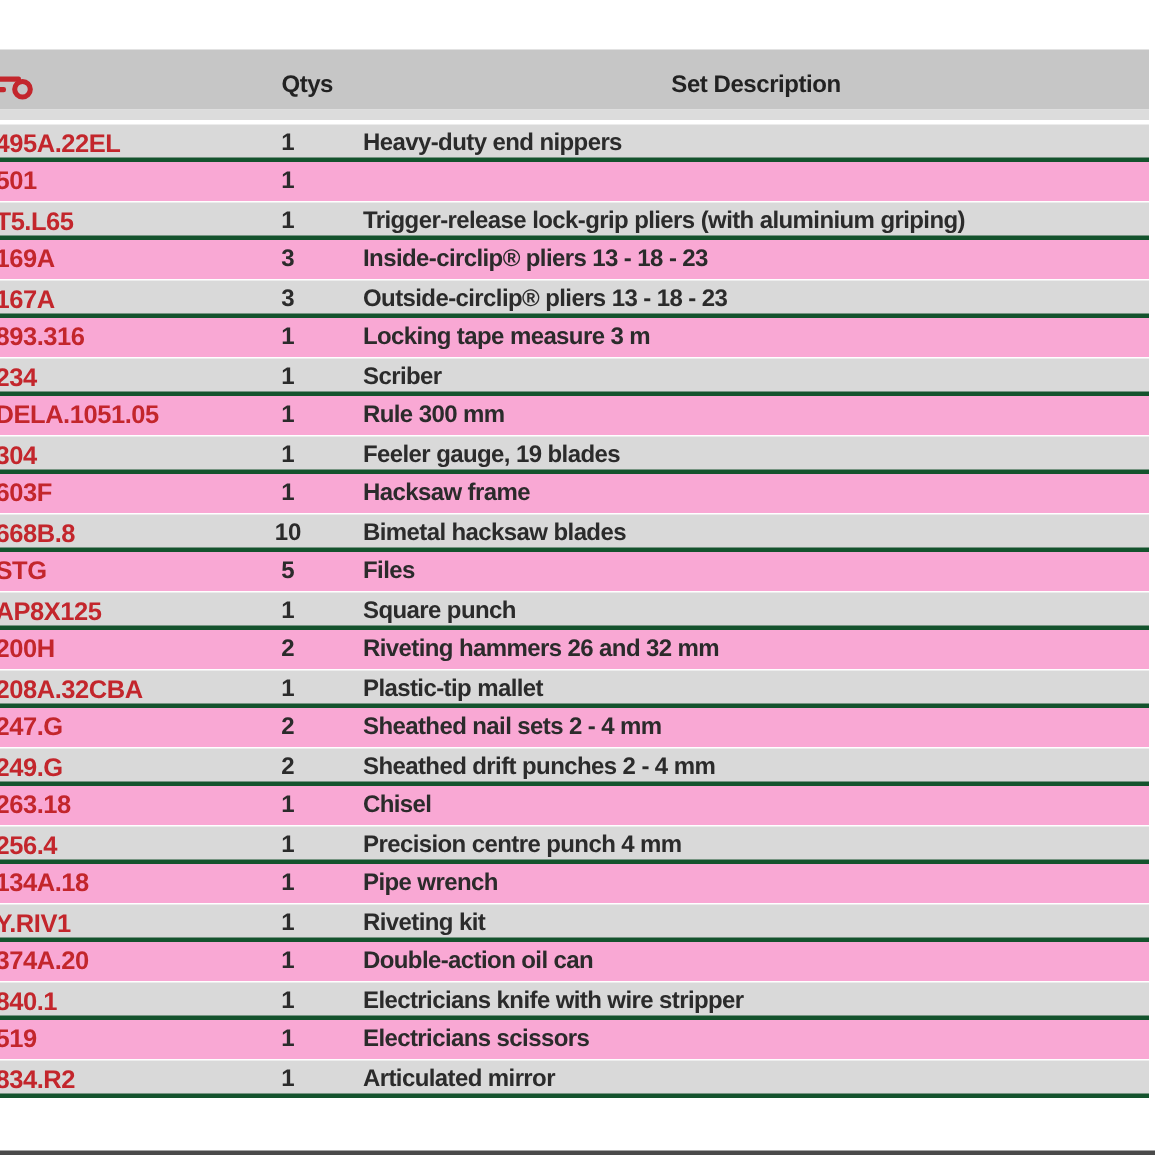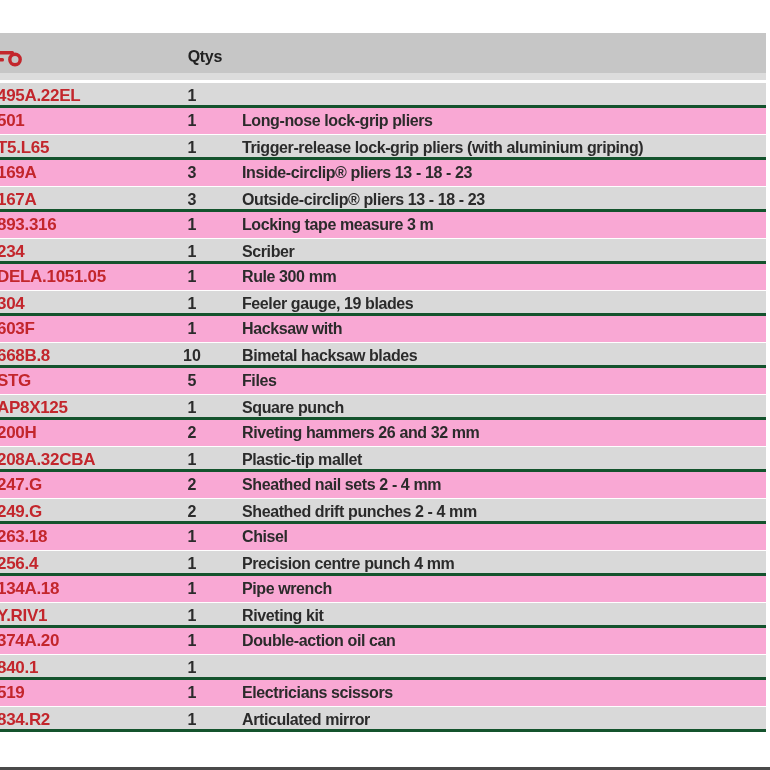--- a/index.html
+++ b/index.html
@@ -65,34 +65,35 @@
 
   <div class="header">
     <span class="logo">
       <svg width="24" height="22" viewBox="0 0 24 22">
         <rect x="-8" y="2" width="22" height="3.5" rx="1.5" fill="#c3262c"></rect>
         <rect x="-8" y="9" width="12" height="3.5" rx="1.5" fill="#c3262c"></rect>
         <circle cx="15" cy="10.5" r="5.2" fill="none" stroke="#c3262c" stroke-width="3.4"></circle>
       </svg>
     </span>
     <div class="h-label h-qty">Qtys</div>
+    <div class="h-label h-desc">Set Description</div>
   </div>
 
   <div class="header-strip"></div>
 
   <div id="rows">
   <div class="row alt">
     <span class="code">495A.22EL</span>
     <span class="qty">1</span>
+    <span class="desc">Heavy-duty end nippers</span>
   </div>
 
   <div class="row">
     <span class="code">501</span>
     <span class="qty">1</span>
-    <span class="desc">Long-nose lock-grip pliers</span>
   </div>
 
   <div class="row alt">
     <span class="code">T5.L65</span>
     <span class="qty">1</span>
     <span class="desc">Trigger-release lock-grip pliers (with aluminium griping)</span>
   </div>
 
   <div class="row">
     <span class="code">169A</span>
@@ -126,21 +127,21 @@
 
   <div class="row alt">
     <span class="code">304</span>
     <span class="qty">1</span>
     <span class="desc">Feeler gauge, 19 blades</span>
   </div>
 
   <div class="row">
     <span class="code">603F</span>
     <span class="qty">1</span>
-    <span class="desc">Hacksaw with</span>
+    <span class="desc">Hacksaw frame</span>
   </div>
 
   <div class="row alt">
     <span class="code">668B.8</span>
     <span class="qty">10</span>
     <span class="desc">Bimetal hacksaw blades</span>
   </div>
 
   <div class="row">
     <span class="code">STG</span>
@@ -204,20 +205,21 @@
 
   <div class="row">
     <span class="code">374A.20</span>
     <span class="qty">1</span>
     <span class="desc">Double-action oil can</span>
   </div>
 
   <div class="row alt">
     <span class="code">840.1</span>
     <span class="qty">1</span>
+    <span class="desc">Electricians knife with wire stripper</span>
   </div>
 
   <div class="row">
     <span class="code">519</span>
     <span class="qty">1</span>
     <span class="desc">Electricians scissors</span>
   </div>
 
   <div class="row alt">
     <span class="code">834.R2</span>

